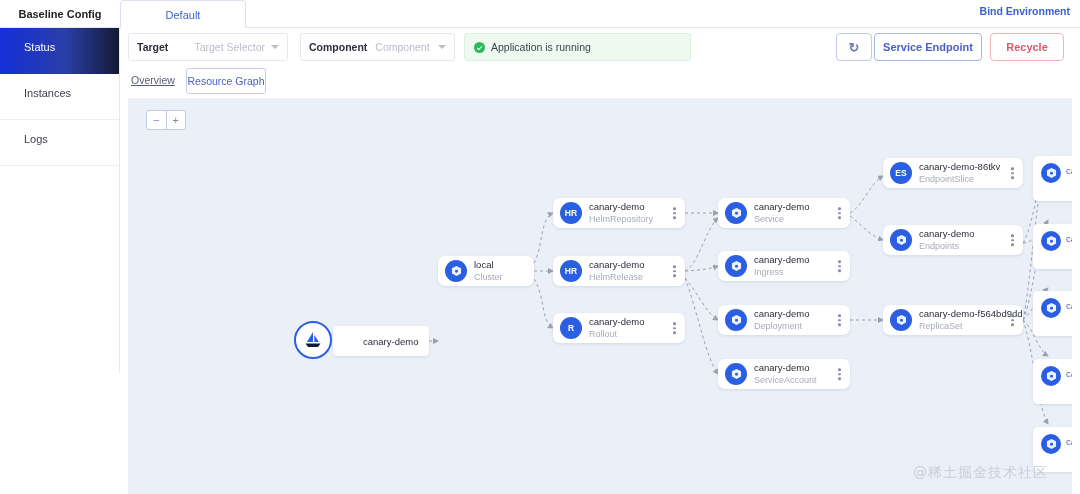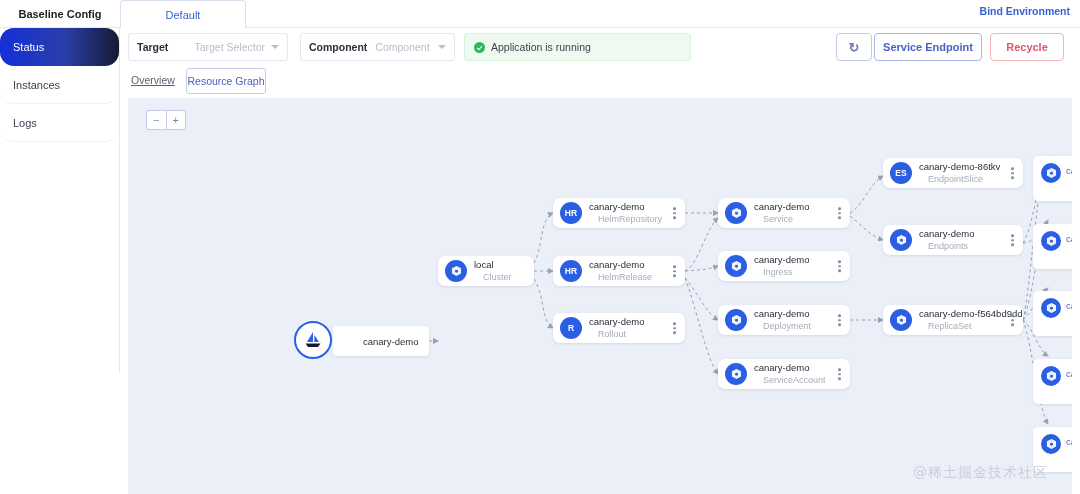--- a/index.html
+++ b/index.html
@@ -31,23 +31,23 @@
     position:absolute; top:5px; right:10px;
     font-size:10.5px; color:#3b62d4; cursor:pointer; font-weight:bold;
   }
 
   
   .sidebar {
     position:absolute; top:28px; left:0; width:120px; height:345px;
     background:#fff; border-right:1px solid #e6e8ef;
   }
   .side-item {
-    height:38px; line-height:38px; padding-left:13px;
+    height:46px; line-height:38px; padding-left:24px;
     font-size:11px; color:#3b3f4d; border-bottom:1px solid #eef0f5;
-    cursor:pointer; white-space:nowrap; overflow:hidden;border-radius:14px;
+    cursor:pointer; white-space:nowrap; overflow:hidden;
   }
   .side-item.active {
     background: linear-gradient(90deg,#1430d8 0%,#2a3ea8 55%,#141a33 100%);
     color:#fff; border-bottom:none;
   }
 
   
   .main { position:absolute; top:28px; left:120px; width:960px; height:466px; background:#fff; }
 
   .toolbar { position:absolute; top:5px; left:8px; right:8px; height:28px; }
@@ -116,21 +116,21 @@
     box-shadow:0 1px 3px rgba(60,70,110,.13);
     display:flex; align-items:center; cursor:pointer;
   }
   .node .ico {
     width:22px; height:22px; border-radius:50%; background:#2b5fe3;
     flex:none; margin-left:7px; display:flex; align-items:center; justify-content:center;
     color:#fff; font-size:8.5px; font-weight:bold;
   }
   .node .txt { margin-left:7px; overflow:hidden; }
   .node .nm  { font-size:9.5px; color:#2b2f3a; white-space:nowrap; line-height:12px; }
-  .node .kd  { font-size:9px; color:#a7acba; white-space:nowrap; line-height:12px;margin-left:9px; }
+  .node .kd  { font-size:9px; color:#a7acba; white-space:nowrap; line-height:12px; }
   .dots {
     position:absolute; right:9px; top:50%; transform:translateY(-50%);
     width:3px; display:flex; flex-direction:column; gap:2px; cursor:pointer;
   }
   .dots i { width:2.5px; height:2.5px; border-radius:50%; background:#8a90a3; display:block; }
 
   
   .rootnode { position:absolute; left:205px; top:228px; width:96px; height:30px;
     background:#fff; border-radius:4px; box-shadow:0 1px 3px rgba(60,70,110,.13);
     display:flex; align-items:center; }

